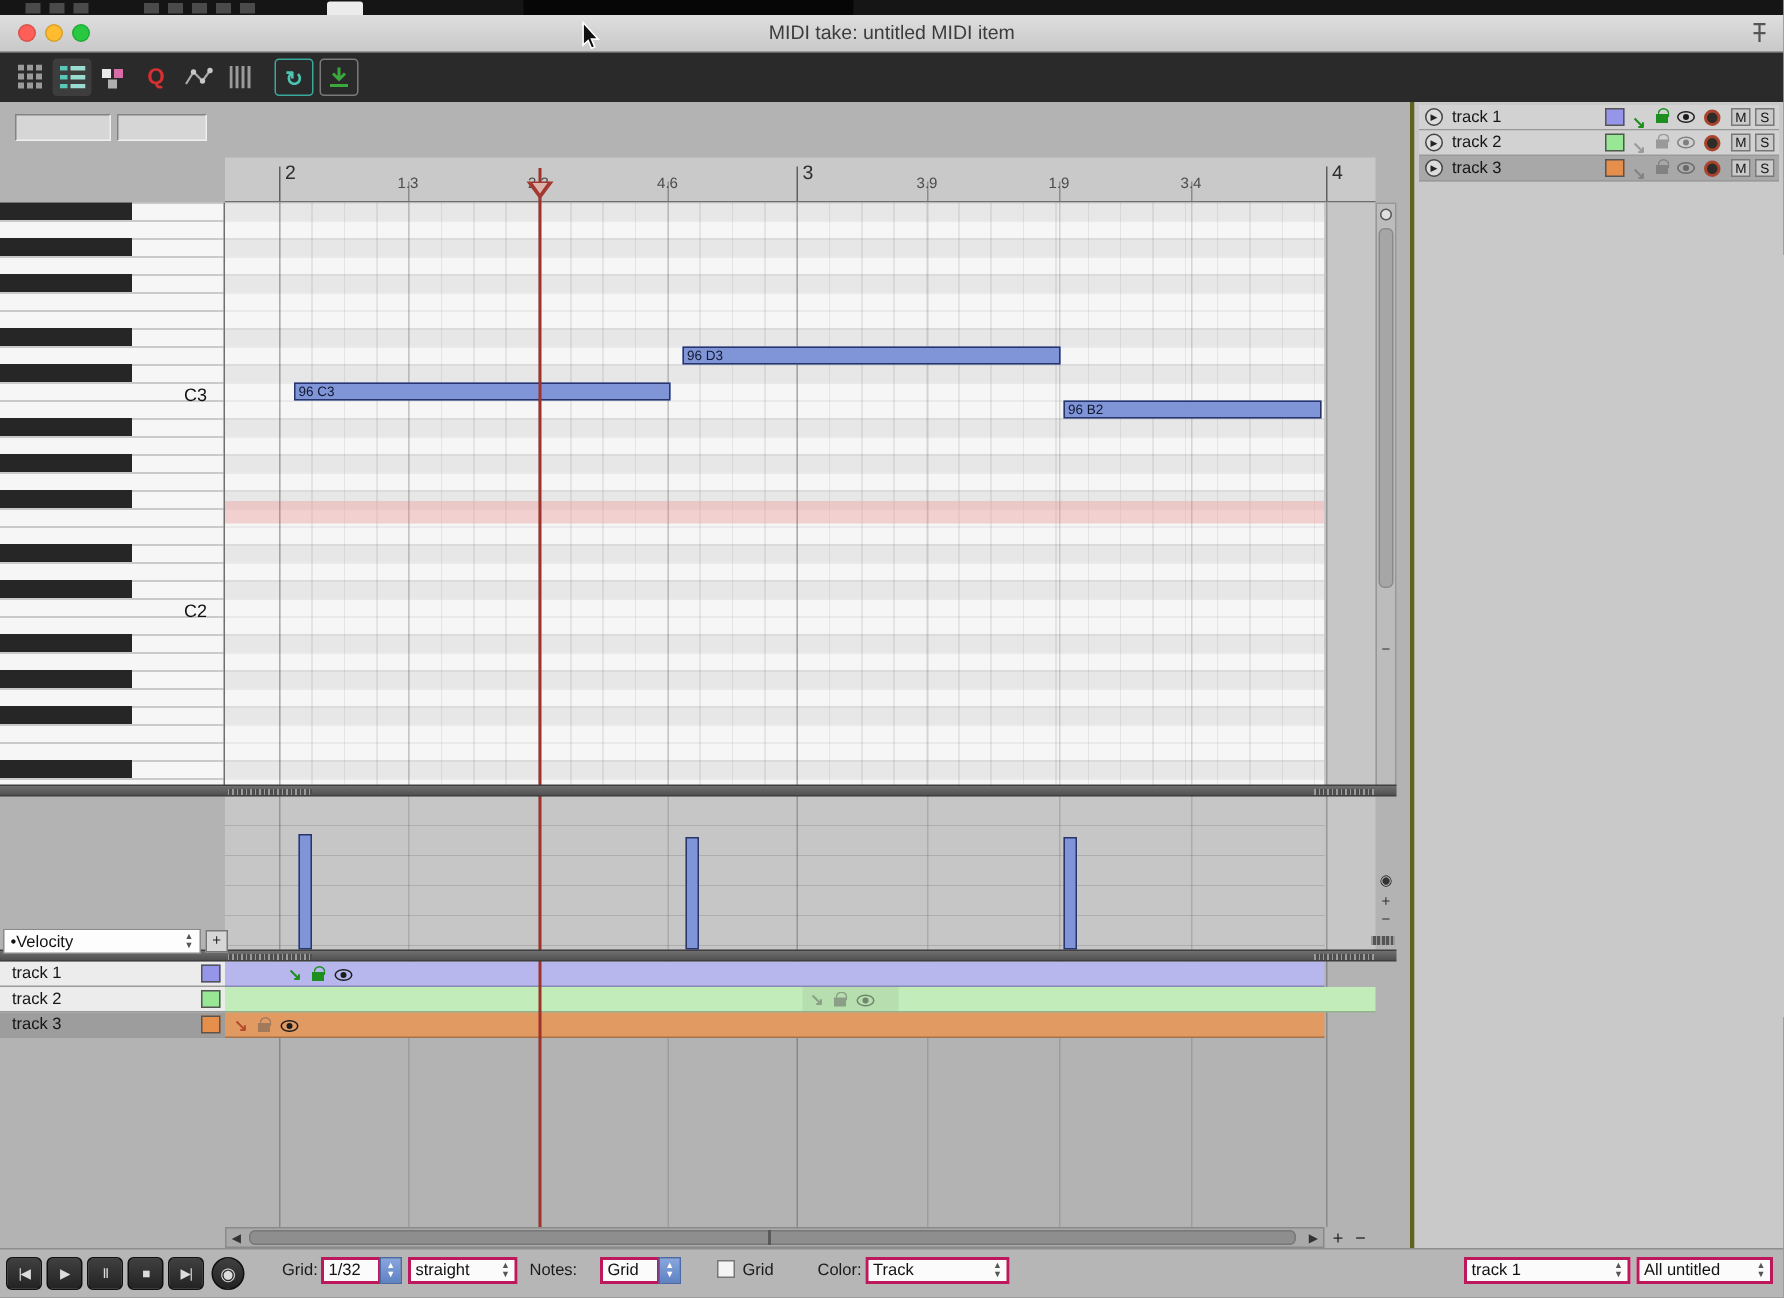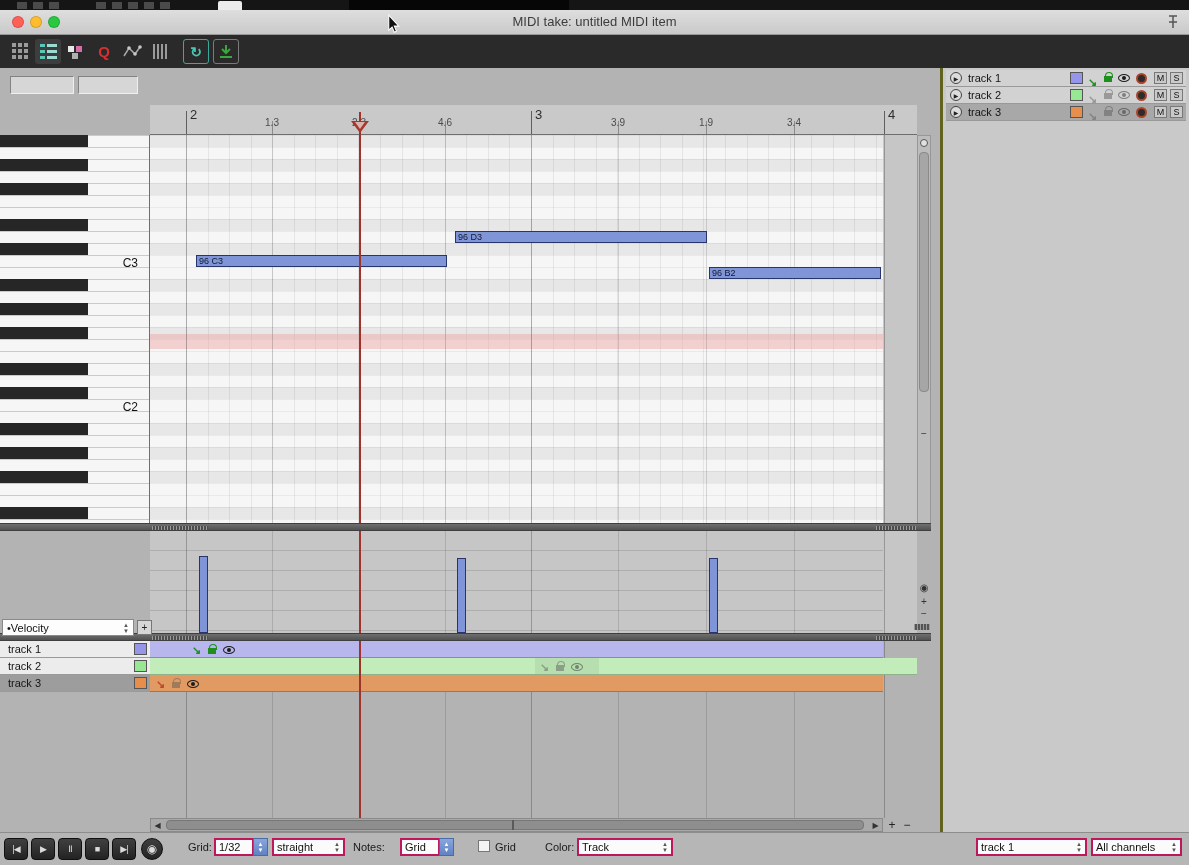--- a/index.html
+++ b/index.html
@@ -413,21 +413,21 @@
   <span class="blabel" style="left:545px">Color:</span>
   <div class="dd" style="left:577px;width:96px">
     <span class="flex1">Track</span>
     <span class="sping"></span>
   </div>
   <div class="dd" style="left:976px;width:111px">
     <span class="flex1">track 1</span>
     <span class="sping"></span>
   </div>
   <div class="dd" style="left:1091px;width:91px">
-    <span class="flex1">All channels</span>
+    <span class="flex1">All untitled</span>
     <span class="sping"></span>
   </div>
 
   <div class="oliveline"></div>
   <div class="rpanel"></div>
 
   <div class="rp-row" style="top:70px;background:#d2d2d2">
     <span class="i-playc"></span>
     <span class="rp-name">track 1</span>
     <span class="rp-swatch" style="background: rgb(149, 149, 234);"></span>

